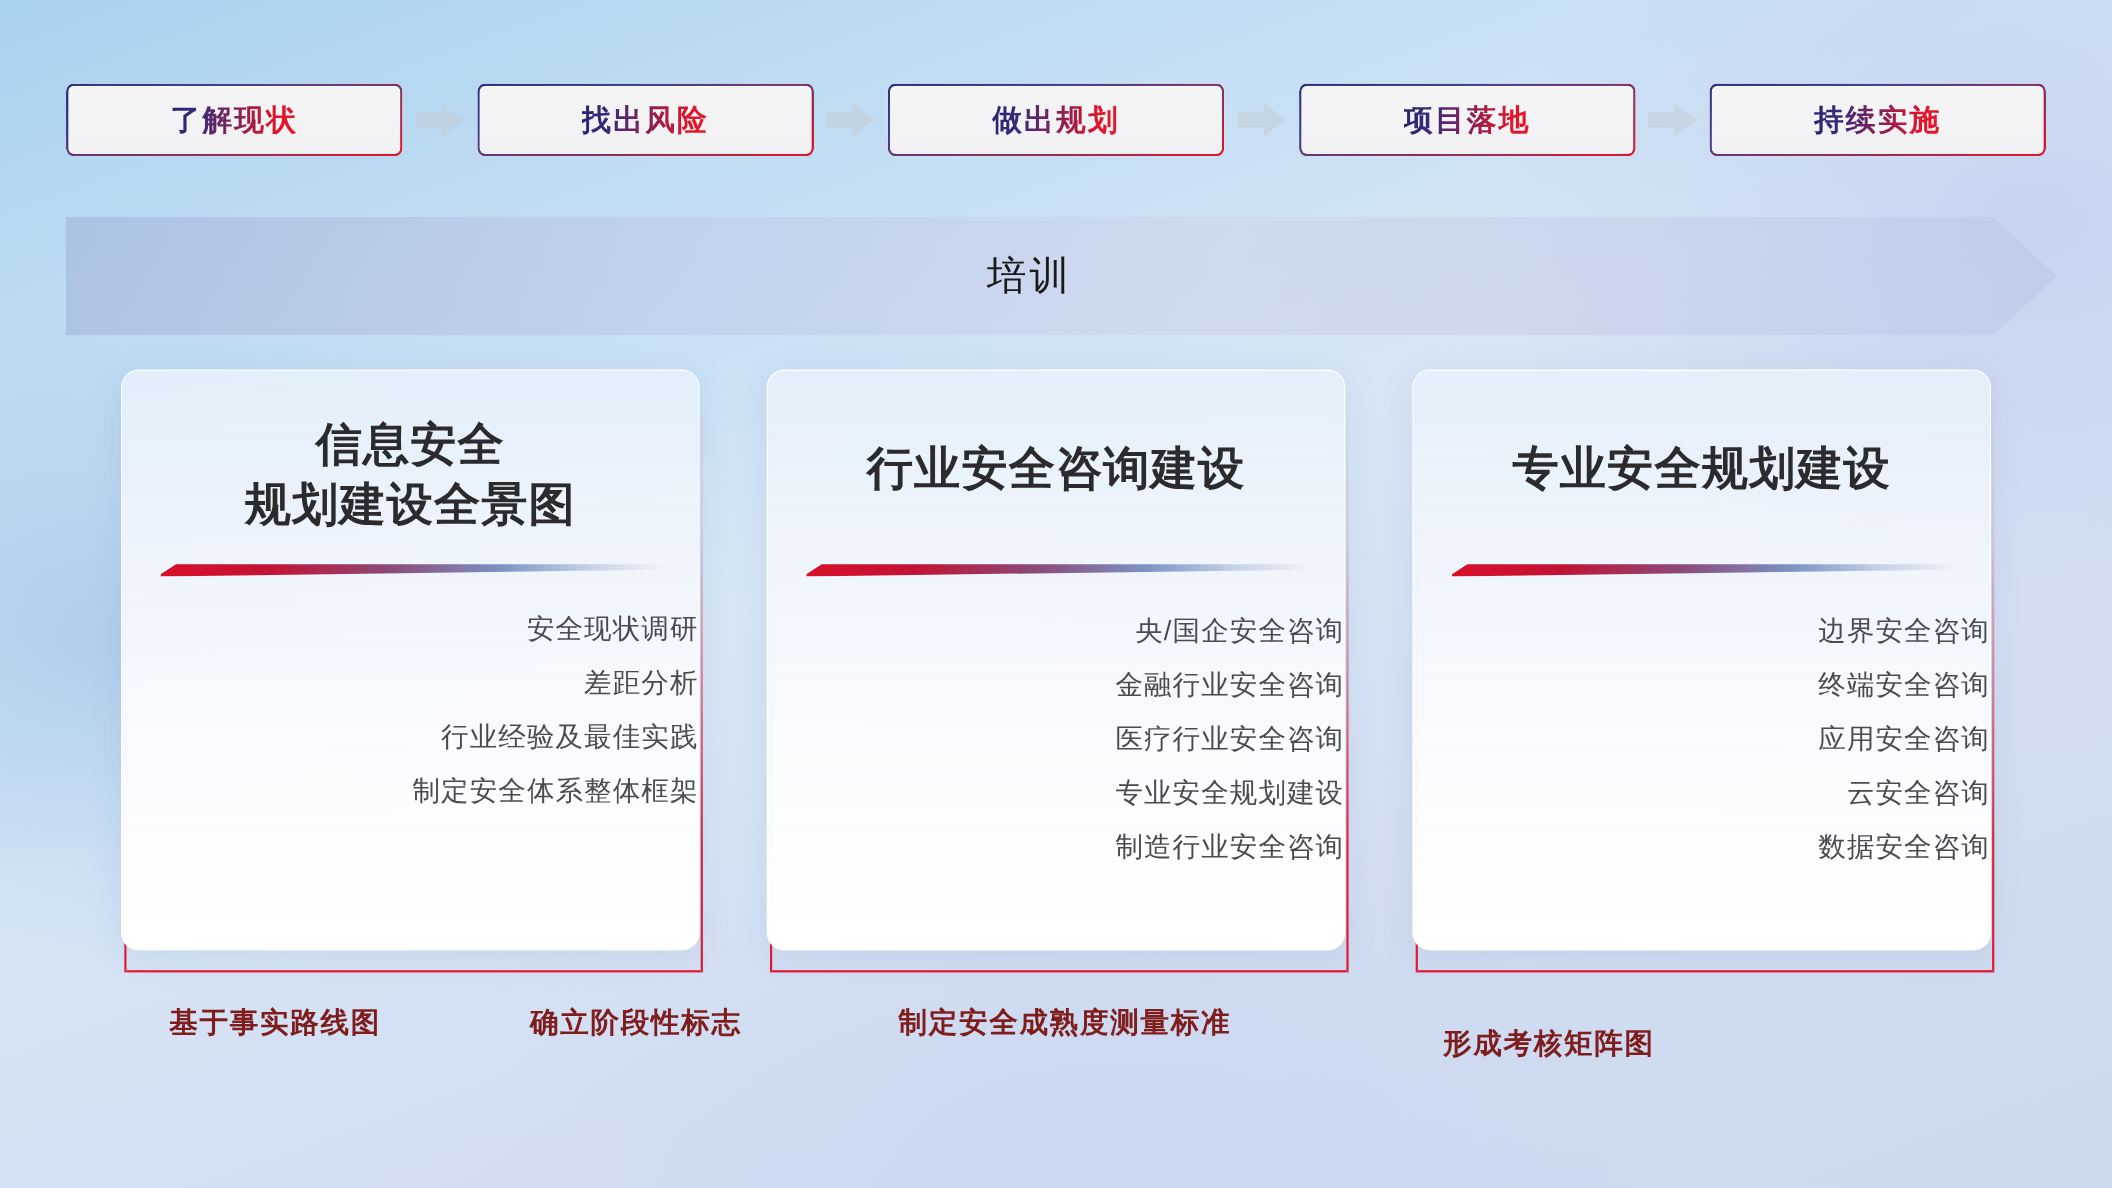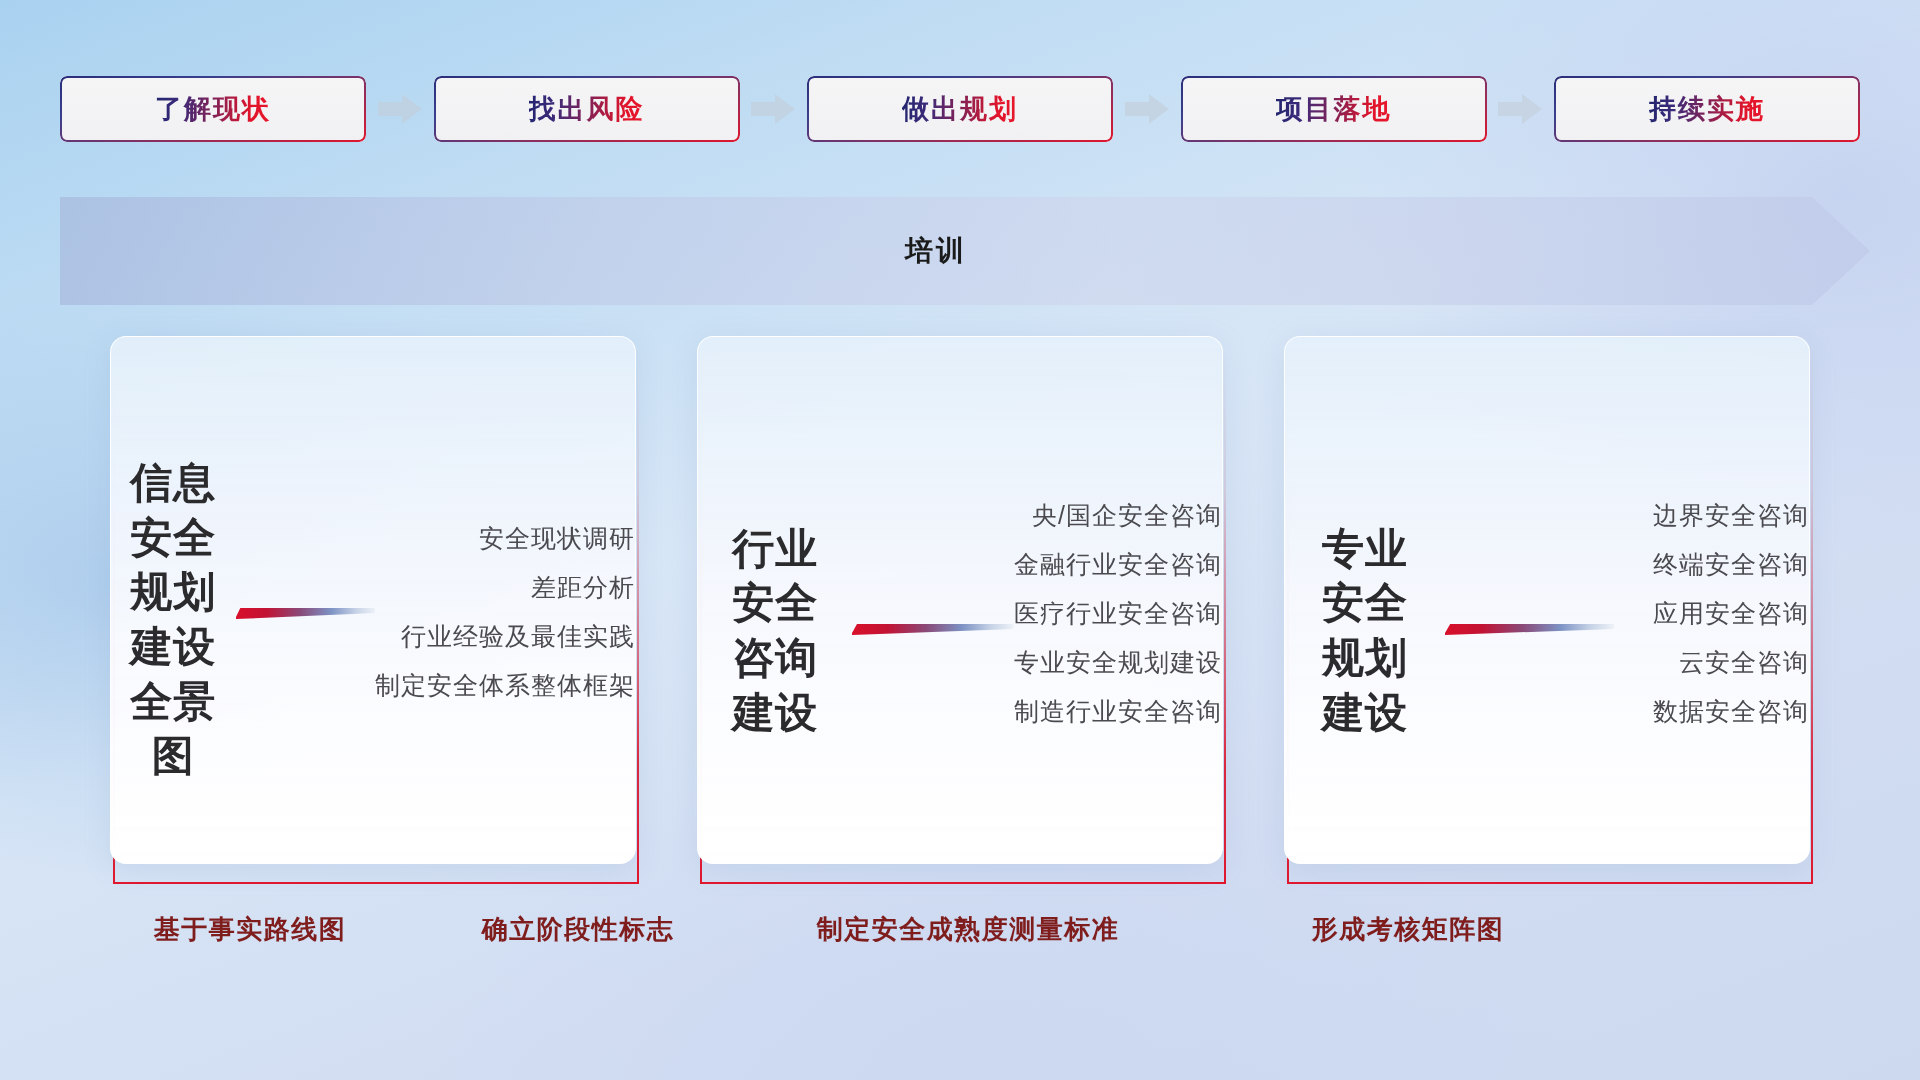--- a/index.html
+++ b/index.html
@@ -95,22 +95,22 @@
     -webkit-clip-path: polygon(0 0, calc(100% - 58px) 0, 100% 50%, calc(100% - 58px) 100%, 0 100%);
             clip-path: polygon(0 0, calc(100% - 58px) 0, 100% 50%, calc(100% - 58px) 100%, 0 100%);
   }
   .banner-text {
     position: absolute;
     left: 0; right: 58px;
     top: 0; bottom: 0;
     display: flex;
     align-items: center;
     justify-content: center;
-    font-size: 28px;
-    font-weight: 700;
+    font-size: 36px;
+    font-weight: 400;
     color: #1a1a1a;
     letter-spacing: 3px;
   }
 
   
   .cards {
     position: absolute;
     left: 110px;
     top: 336px;
     width: 1700px;
@@ -141,21 +141,21 @@
     left: 0; top: 0;
     width: 526px;
     height: 528px;
     border-radius: 16px;
     box-sizing: border-box;
     border: 1.5px solid rgba(255,255,255,0.92);
     background:
       linear-gradient(180deg, rgba(228,240,250,0.92) 0%, rgba(240,245,252,0.95) 30%, rgba(250,251,254,0.97) 62%, #ffffff 100%);
     box-shadow: 0 6px 28px rgba(120,150,190,0.16);
     display: flex;
-    flex-direction: row;
+    flex-direction: column;
     align-items: center;
     overflow: hidden;
   }
   .card-title {
     margin-top: 44px;
     font-size: 42px;
     font-weight: 700;
     color: #2b2b2e;
     line-height: 1.30;
     text-align: center;
@@ -208,21 +208,21 @@
     font-size: 26px;
     font-weight: 700;
     color: #7f1d1d;
     letter-spacing: 1.5px;
     white-space: nowrap;
     transform: translateX(-50%);
   }
   .bl-0 { left: 250px; }
   .bl-1 { left: 578px; }
   .bl-2 { left: 968px; }
-  .bl-3 { left: 1408px; }
+  .bl-3 { left: 1408px; margin-top: 19px; }
 </style>
 </head>
 <body>
 
 <div class="stage">
 
   <div class="steps-row">
 
     <div class="step-box">
       <span class="step-label">了解现状</span>

